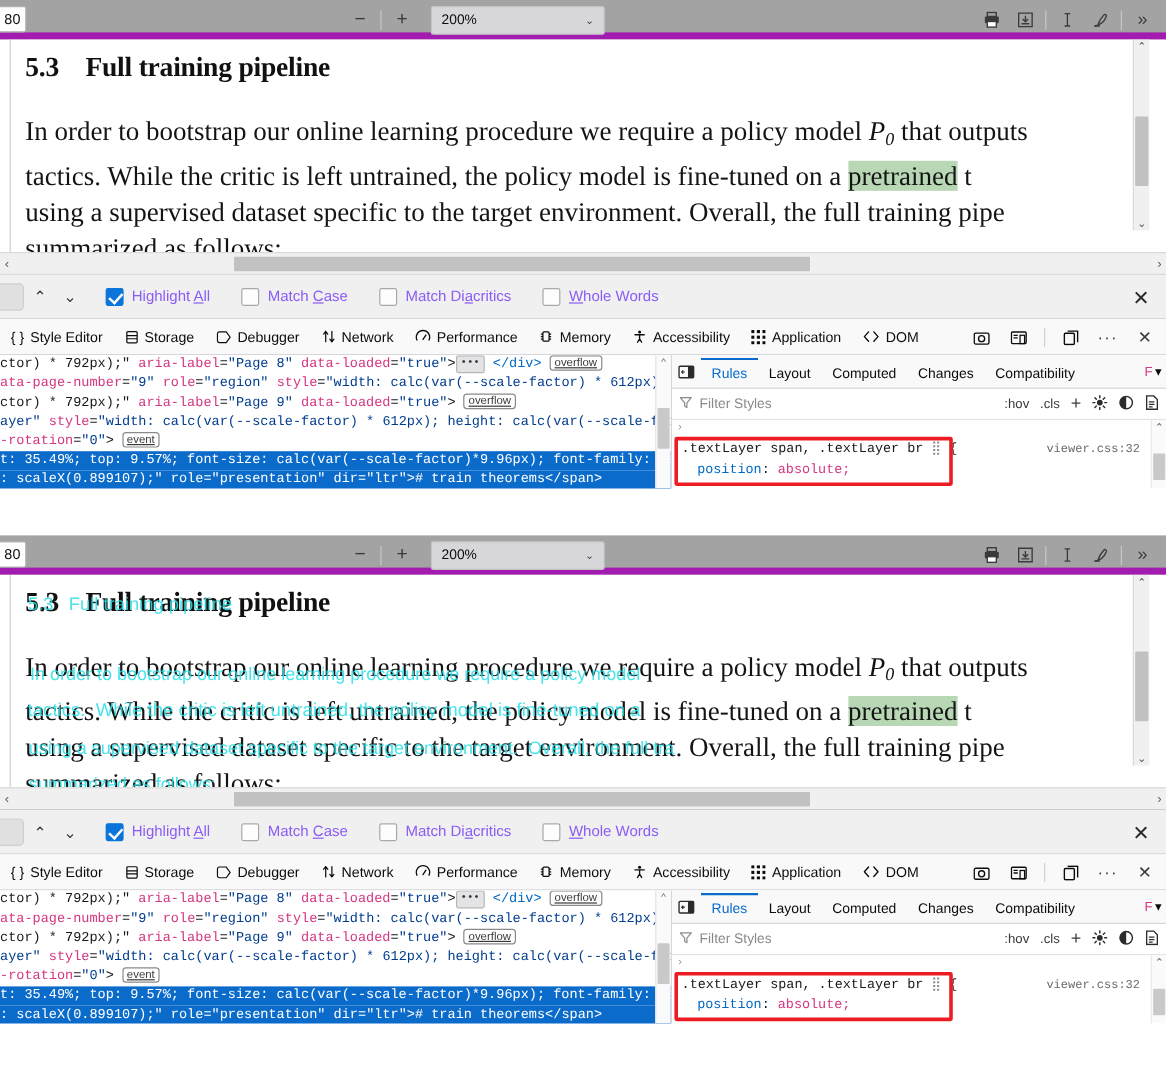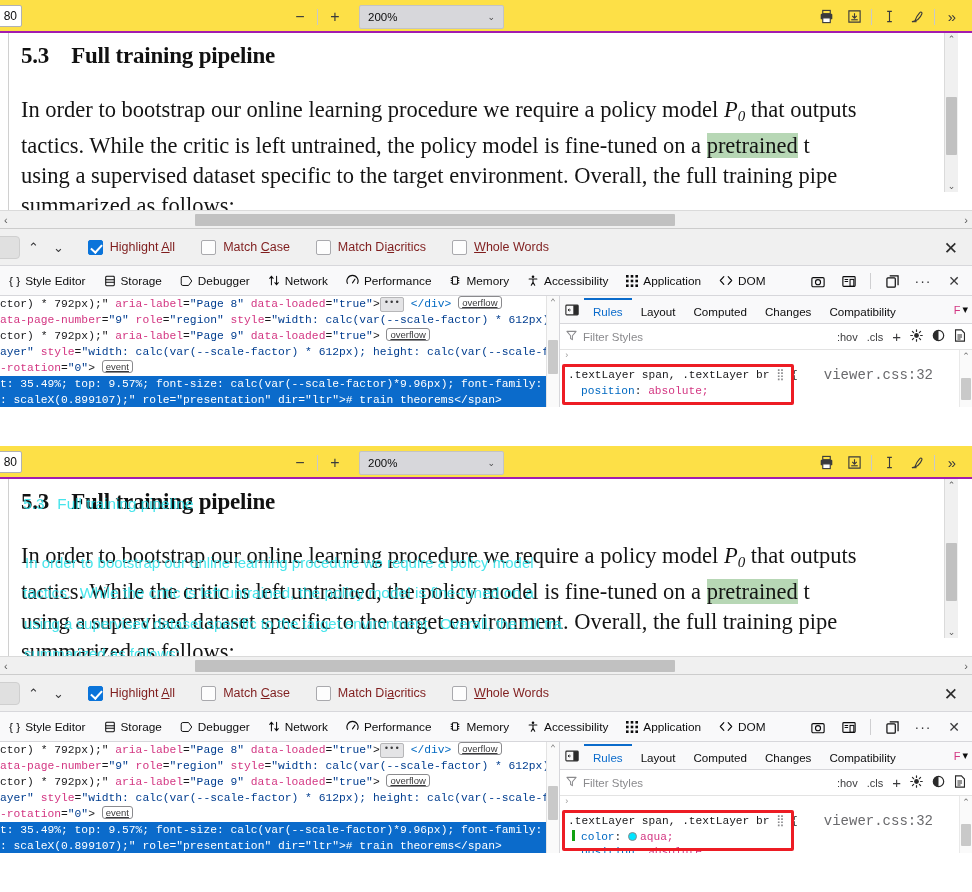--- a/index.html
+++ b/index.html
@@ -8,21 +8,21 @@
     width: 972px; height: 892px;
     overflow: hidden;
     background: #fff;
     font-family: "Liberation Sans", sans-serif;
   }
   .screen { width: 972px; height: 892px; position: relative; }
   .half { position: relative; width: 972px; height: 446px; overflow: hidden; }
 
   
   .pdf-toolbar {
-    height: 33px; background: #fde047; border-bottom: 2px solid #a21caf;
+    height: 33px; background: #a3a3a3; border-bottom: 6px solid #a21caf;
     display: flex; align-items: center; position: relative;
   }
   .pagenum-field {
     position: absolute; left: -18px; top: 5px; width: 40px; height: 22px;
     background: #fff; border: 1px solid #b1b1b3; border-radius: 2px;
     font-size: 12px; color: #0c0c0d; line-height: 20px; text-align: right;
     padding-right: 4px; font-family: "Liberation Sans", sans-serif;
     overflow: hidden;
   }
   .zoom-group { position: absolute; left: 286px; top: 0; height: 33px; display: flex; align-items: center; }
@@ -97,21 +97,21 @@
   .find-nav { margin-left: 28px; display: flex; gap: 14px; color: #3a3a3c; }
   .find-nav span { font-size: 13px; }
   .cb-group { display: flex; align-items: center; margin-left: 24px; gap: 26px; }
   .cb { display: flex; align-items: center; gap: 7px; }
   .box { width: 15px; height: 15px; border: 1px solid #a9a9ad; border-radius: 2px; background: #fdfdfd; }
   .box.on { background: #0a74da; border-color: #0a74da; position: relative; }
   .box.on::after {
     content: ""; position: absolute; left: 4px; top: 1px; width: 5px; height: 9px;
     border: solid #fff; border-width: 0 2px 2px 0; transform: rotate(42deg);
   }
-  .cb .lbl { color: #7f1d1d; }
+  .cb .lbl { color: #8b5cf6; }
   .cb .lbl u { text-decoration: underline; }
   .find-close { position: absolute; right: 14px; top: 9px; font-size: 17px; color: #2b2b2b; }
 
   
   .dt-toolbar {
     height: 30px; background: #f9f9fa; border-bottom: 1px solid #d7d7db;
     display: flex; align-items: center; font-size: 11.8px; color: #0c0c0d;
     position: relative; overflow: hidden;
   }
   .dt-tab { display: flex; align-items: center; gap: 5px; padding: 0 9px; height: 30px; white-space: nowrap; }
@@ -163,21 +163,21 @@
     padding: 0 6px; font-size: 11.5px; color: #8a8a8d; gap: 6px; position: relative;
   }
   .rf-right { position: absolute; right: 6px; display: flex; align-items: center; gap: 9px; color: #3a3a3c; font-size: 11px; }
   .rules-content {
     position: relative; font-family: "Liberation Mono", monospace; font-size: 11.2px;
     line-height: 15.5px; padding: 3px 0 0 0; color: #18181a; height: 57px; overflow: hidden;
   }
   .css-sel { color: #18181a; }
   .css-prop { color: #0069c2; }
   .css-val { color: #d33682; }
-  .src-link { position: absolute; right: 39px; color: #6a6a6d; font-size: 14px; }
+  .src-link { position: absolute; right: 22px; color: #6a6a6d; font-size: 10px; }
   .redbox {
     position: absolute; border: 3px solid #ed1c24; border-radius: 2px;
     pointer-events: none; background: transparent;
   }
   .greenbar { display: inline-block; width: 3px; height: 11px; background: #12a112; vertical-align: -1px; margin-right: 6px; }
   .swatch { display: inline-block; width: 9px; height: 9px; border-radius: 50%; border: 1px solid #8a8a8d; vertical-align: -1px; margin-right: 3px; }
   .rscroll { position: absolute; right: 0; top: 54px; bottom: 0; width: 13px; background: #fafafa; border-left: 1px solid #e9e9e9; }
   .rscroll .arr { font-size: 9px; color: #6a6a6a; text-align: center; line-height: 13px; }
   .rthumb { position: absolute; right: 1px; top: 28px; width: 10px; height: 22px; background: #c9c9c9; border-radius: 1px; }
   .tiny-caret { position:absolute; left: 4px; top: -1px; font-size: 9px; color: #999; }
@@ -752,21 +752,20 @@
       </div>
       <div class="rules-content">
         <span class="tiny-caret">›</span>
         <div style="position:relative;height:15px"></div>
         <div style="position:relative;padding-left:8px">
           <span class="css-sel">.textLayer span, .textLayer br</span>
           <span style="color:#8a8a8d"> ⣿ </span><span class="punct">{</span>
           <span class="src-link">viewer.css:32</span>
         </div>
         <div class="decls" style="padding-left:8px">
-              <div style="padding-left: 4px;"><span class="greenbar"></span><span class="css-prop">color</span><span class="punct">: </span><span class="swatch" style="background: rgb(0, 229, 255);"></span><span class="css-val">aqua;</span></div>
               <div style="padding-left: 4px;"><span class="greenbar" style="background: transparent;"></span><span class="css-prop">position</span><span class="punct">: </span><span class="css-val">absolute;</span></div>
             </div>
         <div class="redbox" style="left: 2px; top: 14px; width: 232px; height: 41px; border-color: rgb(237, 28, 36);"></div>
       </div>
       <div class="rscroll">
         <div class="arr">⌃</div>
         <div class="rthumb"></div>
       </div>
     </div>
   </div>

